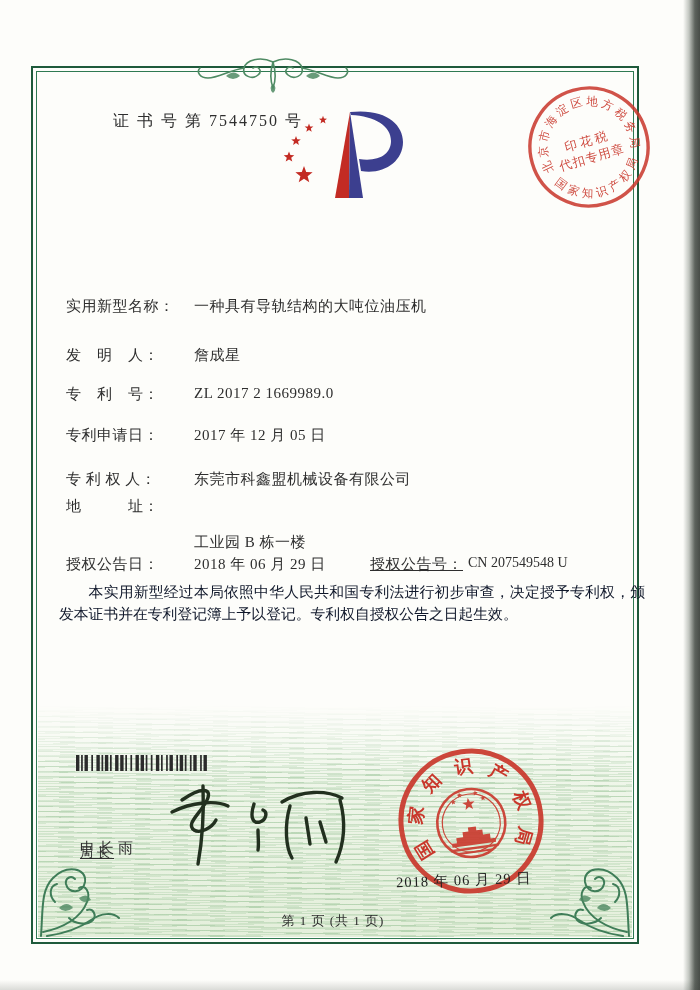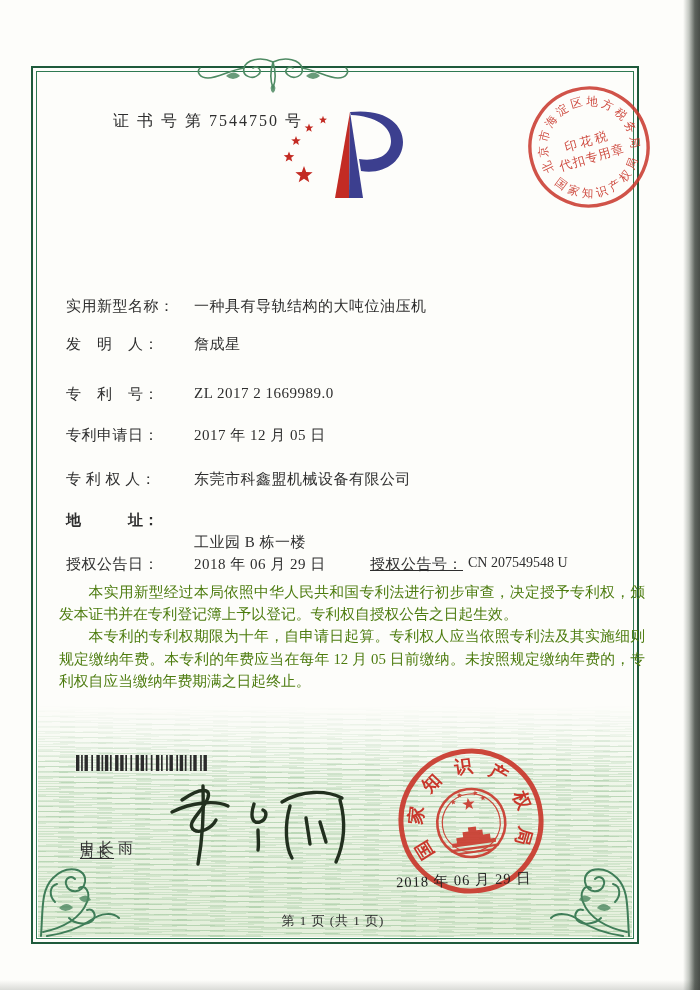--- a/index.html
+++ b/index.html
@@ -26,29 +26,29 @@
 
   .abs { position:absolute; }
   .txt { color:#2e2e2e; }
 
   .cert-no { left:66px; top:111px; font-size:16px; letter-spacing:2px;margin-left:47px; }
   .title { left:31px; top:201px; width:604px; text-align:center;
     font-size:37px; font-weight:700; letter-spacing:7px; color:#2b2b2b; }
 
   .fld-label { left:66px; font-size:15px; letter-spacing:.5px; }
   .fld-value { left:170px; font-size:15px; letter-spacing:.5px;margin-left:24px; }
-  .row-name   { top:297px; } .row-inv  { top:335px; }
+  .row-name   { top:297px; } .row-inv  { top:346px; }
   .row-pno    { top:385px; } .row-fd   { top:426px; }
-  .row-pat    { top:470px; } .row-addr { top:511px;font-weight:bold; }
+  .row-pat    { top:470px; } .row-addr { top:497px; }
   .row-addr2  { top:533px; } .row-grant{ top:555px; }
   .pubno-label { left:370px; top:555px; font-size:15px; letter-spacing:.5px;text-decoration:underline; }
   .pubno-value { left:468px; top:555px; font-size:14px; }
 
   .body-text { left:59px; top:581px; width:586px; font-size:14.8px; line-height:22.2px;
-    text-align:justify; color:#4d7c0f; }
+    text-align:justify; color:#0f172a; }
   .body-text p { margin:0; text-indent:2em; }
 
   .barcode { left:76px; top:755px; }
 
   .official-title { left:80px; top:844px; font-size:13px; letter-spacing:4px;text-decoration:underline; }
   .official-name  { left:80px; top:839px; font-size:15px; letter-spacing:4px; }
   .signature { left:158px; top:778px; }
 
   .cnipa-seal { left:393px; top:743px; }
   .seal-date { left:396px; top:871px; font-size:14.5px; letter-spacing:1px; color:#1f1f1f;
@@ -175,21 +175,20 @@
   <div class="abs txt fld-value row-addr2">工业园 B 栋一楼</div>
 
   <div class="abs txt fld-label row-grant">授权公告日：</div>
   <div class="abs txt fld-value row-grant">2018 年 06 月 29 日</div>
 
   <div class="abs txt pubno-label">授权公告号：</div>
   <div class="abs txt pubno-value">CN 207549548 U</div>
 
   <div class="abs body-text">
     <p>本实用新型经过本局依照中华人民共和国专利法进行初步审查，决定授予专利权，颁发本证书并在专利登记簿上予以登记。专利权自授权公告之日起生效。</p>
-    <p>本专利的专利权期限为十年，自申请日起算。专利权人应当依照专利法及其实施细则规定缴纳年费。本专利的年费应当在每年 12 月 05 日前缴纳。未按照规定缴纳年费的，专利权自应当缴纳年费期满之日起终止。</p>
   </div>
 
   <svg class="abs barcode" id="barcode" width="178" height="16" viewBox="0 0 178 16">
       <rect x="0.0" y="0" width="3.4" height="16" fill="#2b2b2b"></rect>
       <rect x="5.1" y="0" width="1.7" height="16" fill="#2b2b2b"></rect>
       <rect x="8.5" y="0" width="3.4" height="16" fill="#2b2b2b"></rect>
       <rect x="15.3" y="0" width="1.7" height="16" fill="#2b2b2b"></rect>
       <rect x="20.4" y="0" width="3.4" height="16" fill="#2b2b2b"></rect>
       <rect x="25.5" y="0" width="1.7" height="16" fill="#2b2b2b"></rect>
       <rect x="28.9" y="0" width="3.4" height="16" fill="#2b2b2b"></rect>

